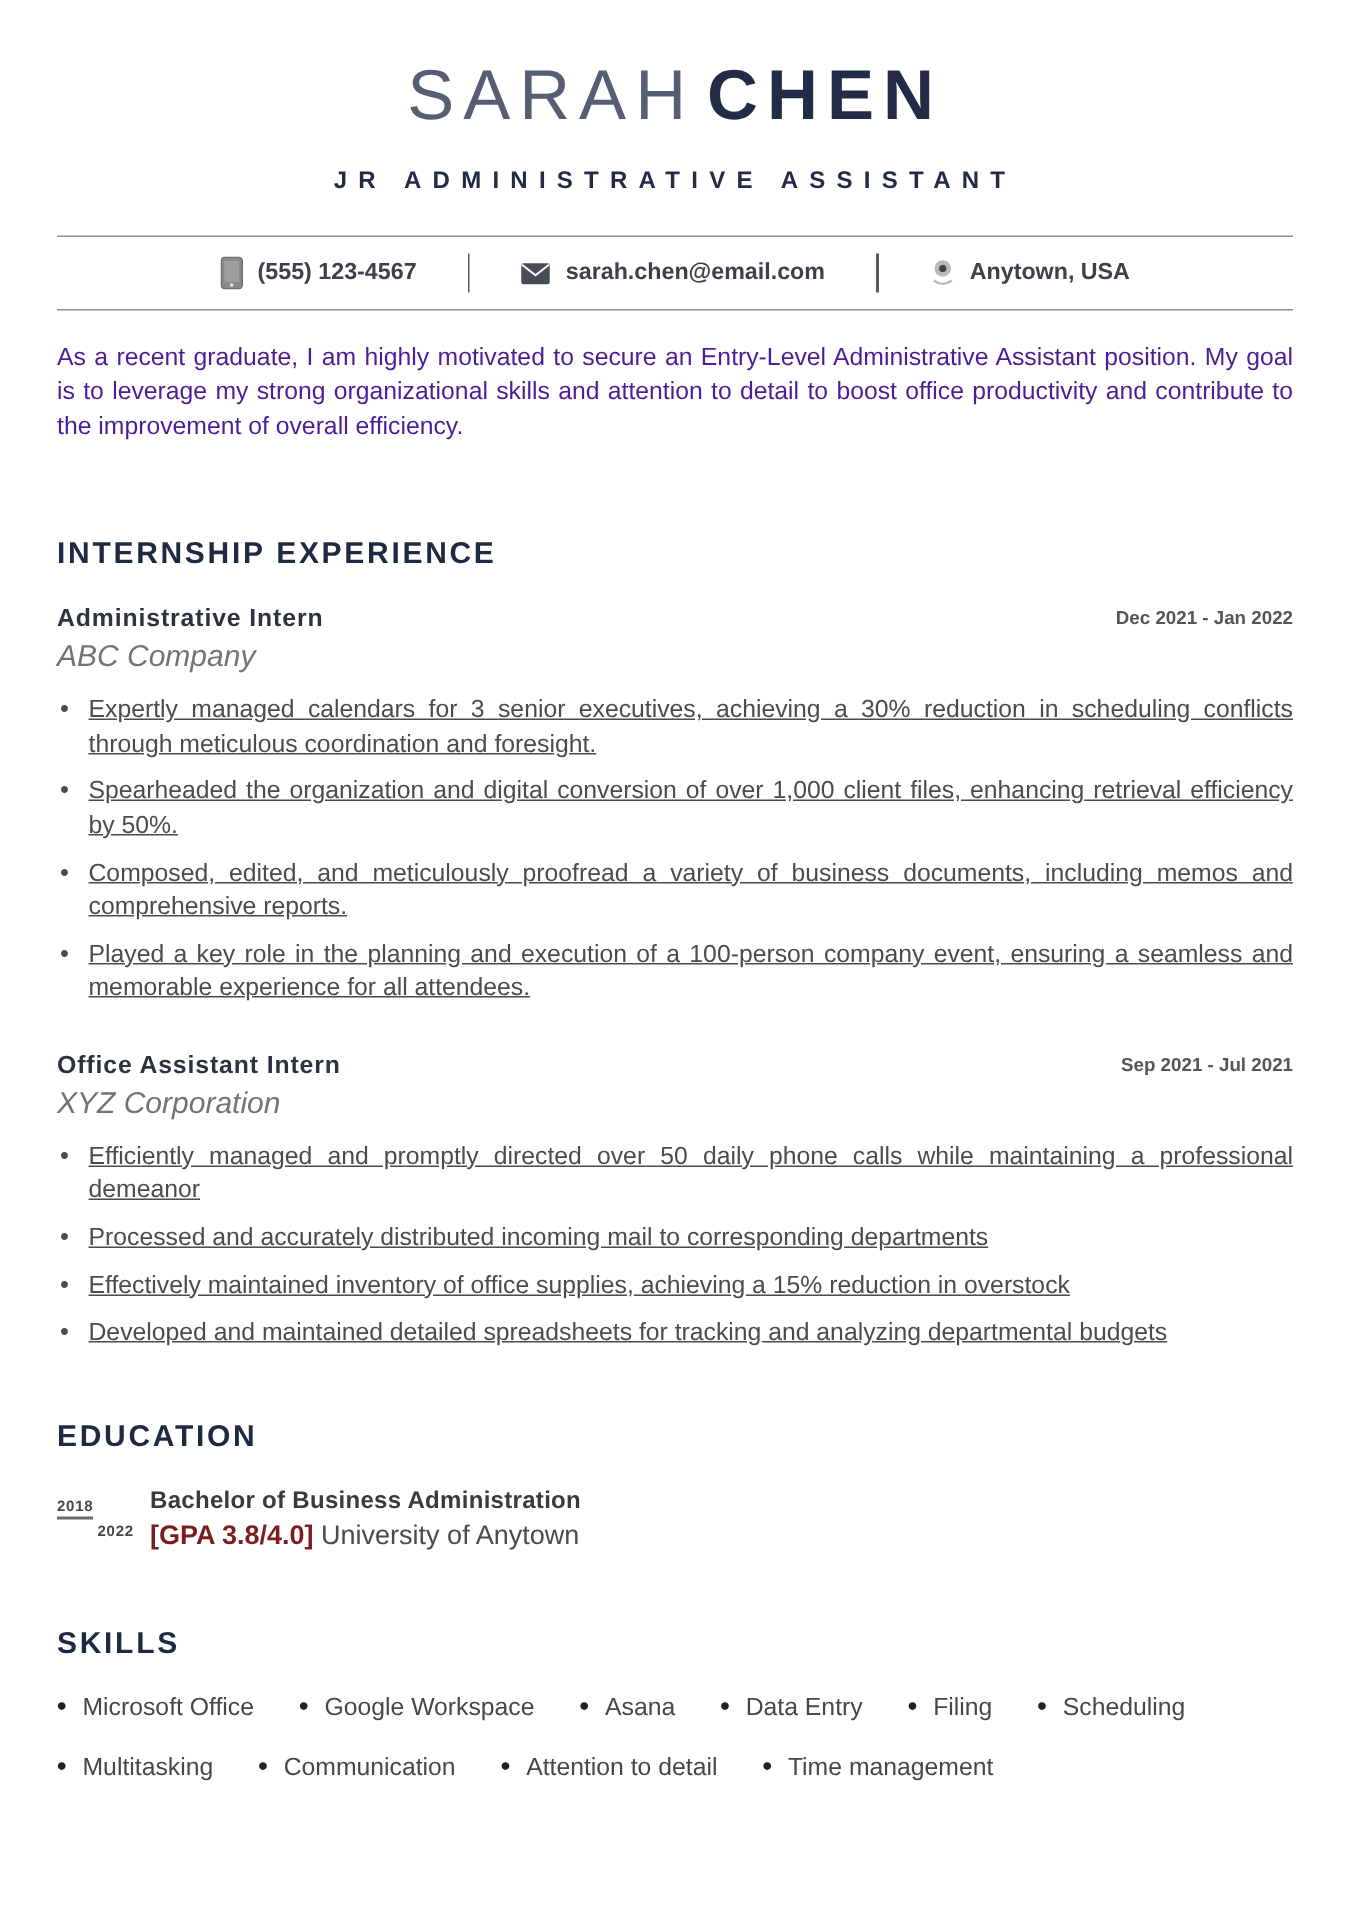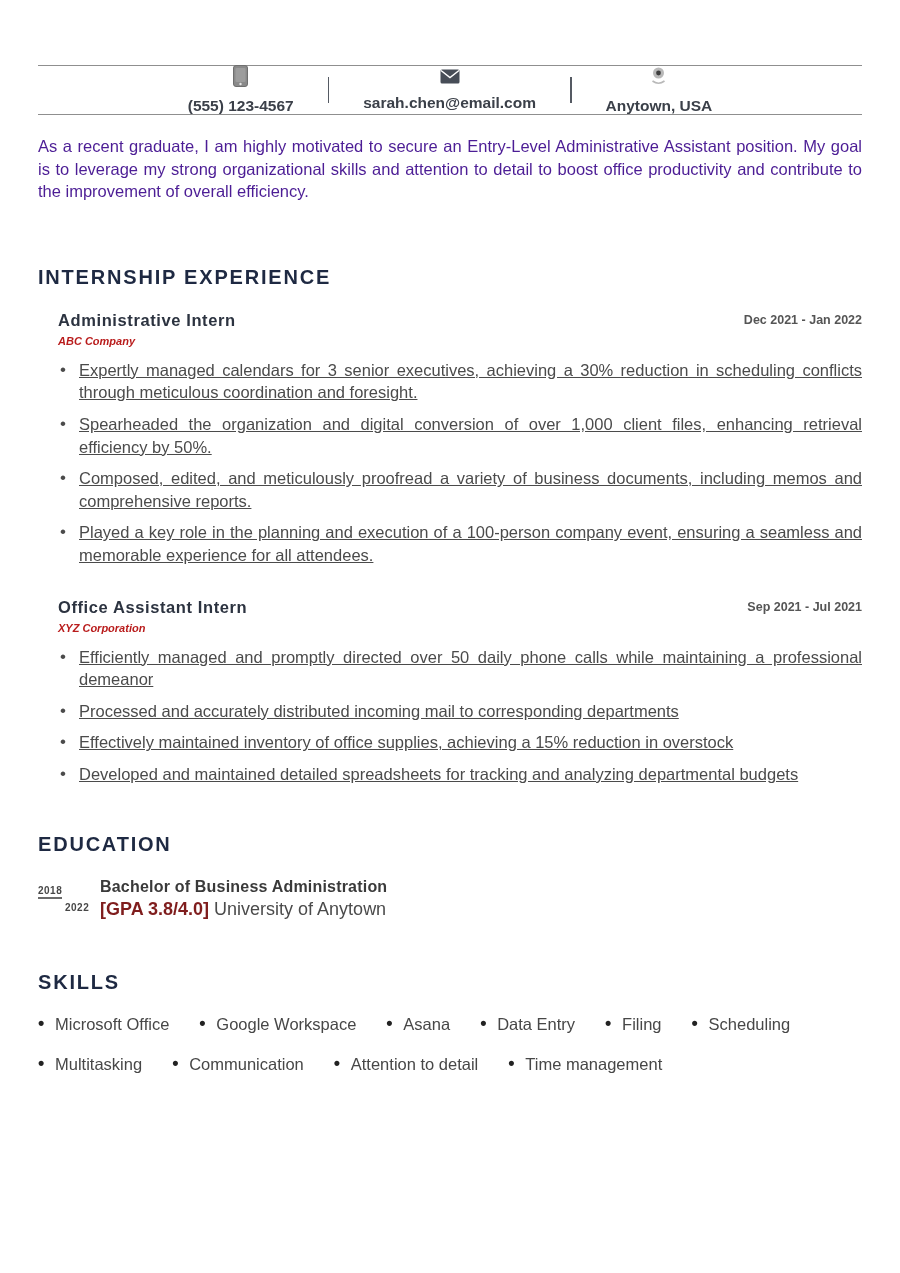--- a/index.html
+++ b/index.html
@@ -27,53 +27,53 @@
 
   
   .contact-bar {
     margin-top: 27px;
     border-top: 1.5px solid #8f8f8f;
     border-bottom: 1.5px solid #8f8f8f;
     height: 50px;
     display: flex; align-items: center; justify-content: center;
     gap: 34px;
   }
-  .contact-item { display: flex; align-items: center; gap: 10px; flex-direction: column; }
+  .contact-item { display: flex; align-items: center; gap: 10px; }
   .contact-item .txt { font-size: 15.5px; font-weight: 700; color: #3b4049; }
   .contact-sep { width: 1.5px; height: 26px; background: #555a63; }
   .cicon { display: inline-flex; align-items: center; }
 
   
   .section-heading {
     font-size: 20px; font-weight: 700;
     letter-spacing: 1.8px;
     color: #1e2942;
   }
   .summary-heading { margin-top: 28px; }
   .summary-text {
     margin-top: 20px;
     font-size: 16.5px; line-height: 1.37;
     color: #4c1d95;
     text-align: justify;
   }
 
   .experience-heading { margin-top: 63px; }
 
-  .job { margin-top: 22px; margin-left: 20px; }
+  .job { margin-top: 22px; }
   .job + .job { margin-top: 31px; }
   .job-head { display: flex; justify-content: space-between; align-items: flex-start; }
   .job-title {
     font-size: 16.5px; font-weight: 700;
     letter-spacing: 0.6px;
     color: #2c3340;
   }
   .job-company {
     margin-top: 5px;
-    font-size: 11px; font-style: italic; font-weight: 700;
-    color: #b91c1c;
+    font-size: 20px; font-style: italic; font-weight: 400;
+    color: #737373;
   }
   .job-dates {
     font-size: 12.5px; font-weight: 700;
     color: #555555;
     padding-top: 2px;
     white-space: nowrap;
   }
   ul.bullets { list-style: none; margin-top: 12px; text-decoration: underline; }
   ul.bullets li {
     position: relative;
@@ -123,20 +123,26 @@
     content: "•";
     position: absolute; left: 0; top: -2px;
     color: #222222; font-size: 18px; font-weight: 700;
   }
 </style>
 </head>
 <body>
 
 <div class="page">
 
+  <div class="header">
+    <div class="name">
+      <span class="first">SARAH</span><span class="last">CHEN</span>
+    </div>
+    <div class="subtitle">JR ADMINISTRATIVE ASSISTANT</div>
+  </div>
 
   <div class="contact-bar">
     <div class="contact-item">
       <span class="cicon">
         <svg width="15" height="22" viewBox="0 0 15 22">
           <rect x="0.5" y="0.5" width="14" height="21" rx="2.5" fill="#8a8a8a" stroke="#6f6f6f"></rect>
           <rect x="2.5" y="3" width="10" height="14" rx="1" fill="#9d9d9d"></rect>
           <circle cx="7.5" cy="19" r="1.2" fill="#e6e6e6"></circle>
         </svg>
       </span>

